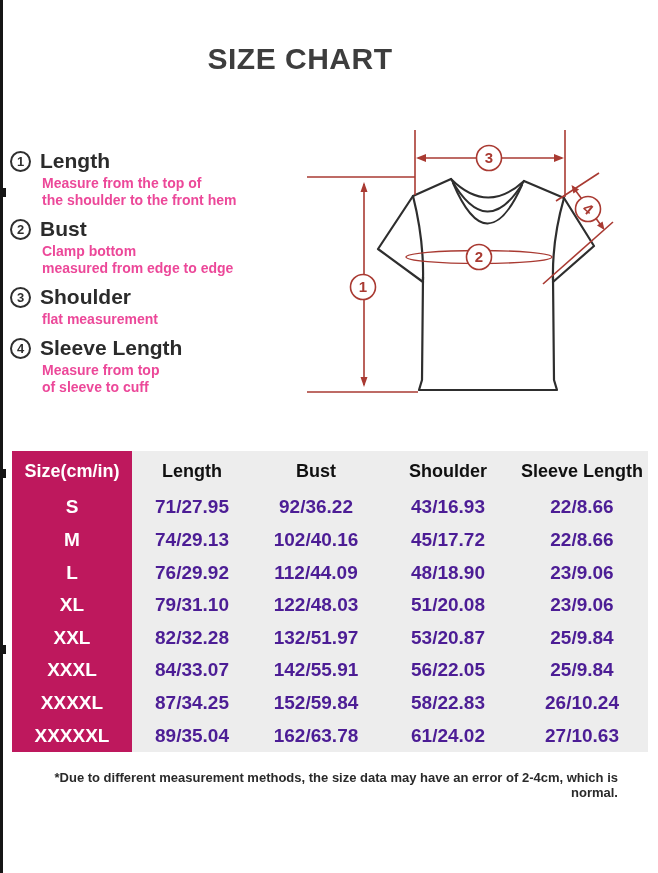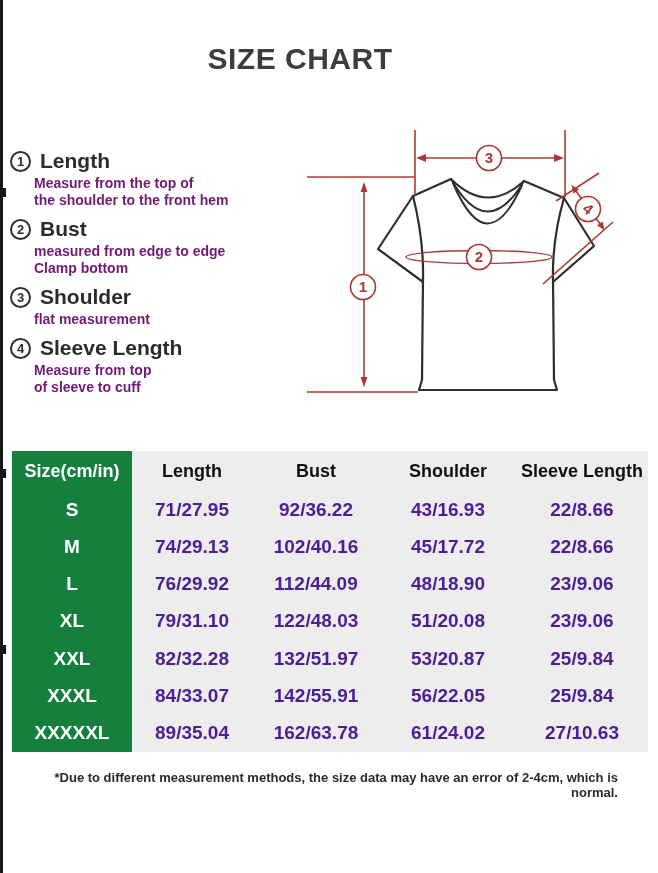--- a/index.html
+++ b/index.html
@@ -23,37 +23,37 @@
   .guide{position:absolute;left:10px;top:150px;width:292px;}
   .guide-item{margin-bottom:9px;}
   .guide-head{display:flex;align-items:center;height:22px;}
   .num-circle{
     width:17px;height:17px;border:2px solid #2f2f2f;border-radius:50%;
     display:flex;align-items:center;justify-content:center;
     font-size:13px;font-weight:bold;color:#2f2f2f;flex:none;
   }
   .guide-label{margin-left:9px;font-size:21px;font-weight:bold;color:#2b2b2b;}
   .guide-desc{
-    margin:3px 0 0 24px;font-size:14px;font-weight:bold;color:#701a75;line-height:17px;
+    margin:3px 0 0 32px;font-size:14px;font-weight:bold;color:#ec4899;line-height:17px;
   }
 
   
   .diagram{position:absolute;left:300px;top:125px;}
 
   
   .size-table{
     position:absolute;left:12px;top:451px;width:636px;height:301px;
     border-collapse:collapse;table-layout:fixed;background:#ededed;
   }
   .size-table th,.size-table td{
     padding:0;text-align:center;vertical-align:middle;border:none;
   }
   .size-table thead th{height:40px;font-size:18px;font-weight:bold;color:#101010;}
   .size-table tbody td{height:32.5px;font-size:19px;font-weight:bold;color:#4c1d95;}
-  .size-col{background:#15803d;color:#ffffff !important;}
+  .size-col{background:#be185d;color:#ffffff !important;}
   .size-table thead th.size-col{font-size:18px;}
   .size-table tbody td.size-col{font-size:19px;font-weight:bold;}
 
   .footnote{
     position:absolute;left:6px;top:757px;width:612px;text-align:right;
     font-size:13px;font-weight:bold;color:#2a2a2a;
   }
 </style>
 </head>
 <body>
@@ -75,22 +75,22 @@
       <div>Measure from the top of</div>
       <div>the shoulder to the front hem</div>
     </div>
   </div>
   <div class="guide-item">
     <div class="guide-head">
       <span class="num-circle">2</span>
       <span class="guide-label">Bust</span>
     </div>
     <div class="guide-desc">
+      <div>Clamp bottom</div>
       <div>measured from edge to edge</div>
-      <div>Clamp bottom</div>
     </div>
   </div>
   <div class="guide-item">
     <div class="guide-head">
       <span class="num-circle">3</span>
       <span class="guide-label">Shoulder</span>
     </div>
     <div class="guide-desc">
       <div>flat measurement</div>
     </div>
@@ -209,20 +209,27 @@
       <td>25/9.84</td>
     </tr>
     <tr>
       <td class="size-col">XXXL</td>
       <td>84/33.07</td>
       <td>142/55.91</td>
       <td>56/22.05</td>
       <td>25/9.84</td>
     </tr>
     <tr>
+      <td class="size-col">XXXXL</td>
+      <td>87/34.25</td>
+      <td>152/59.84</td>
+      <td>58/22.83</td>
+      <td>26/10.24</td>
+    </tr>
+    <tr>
       <td class="size-col">XXXXXL</td>
       <td>89/35.04</td>
       <td>162/63.78</td>
       <td>61/24.02</td>
       <td>27/10.63</td>
     </tr>
   </tbody>
 </table>
 
 <p class="footnote">*Due to different measurement methods, the size data may have an error of 2-4cm, which is normal.</p>

